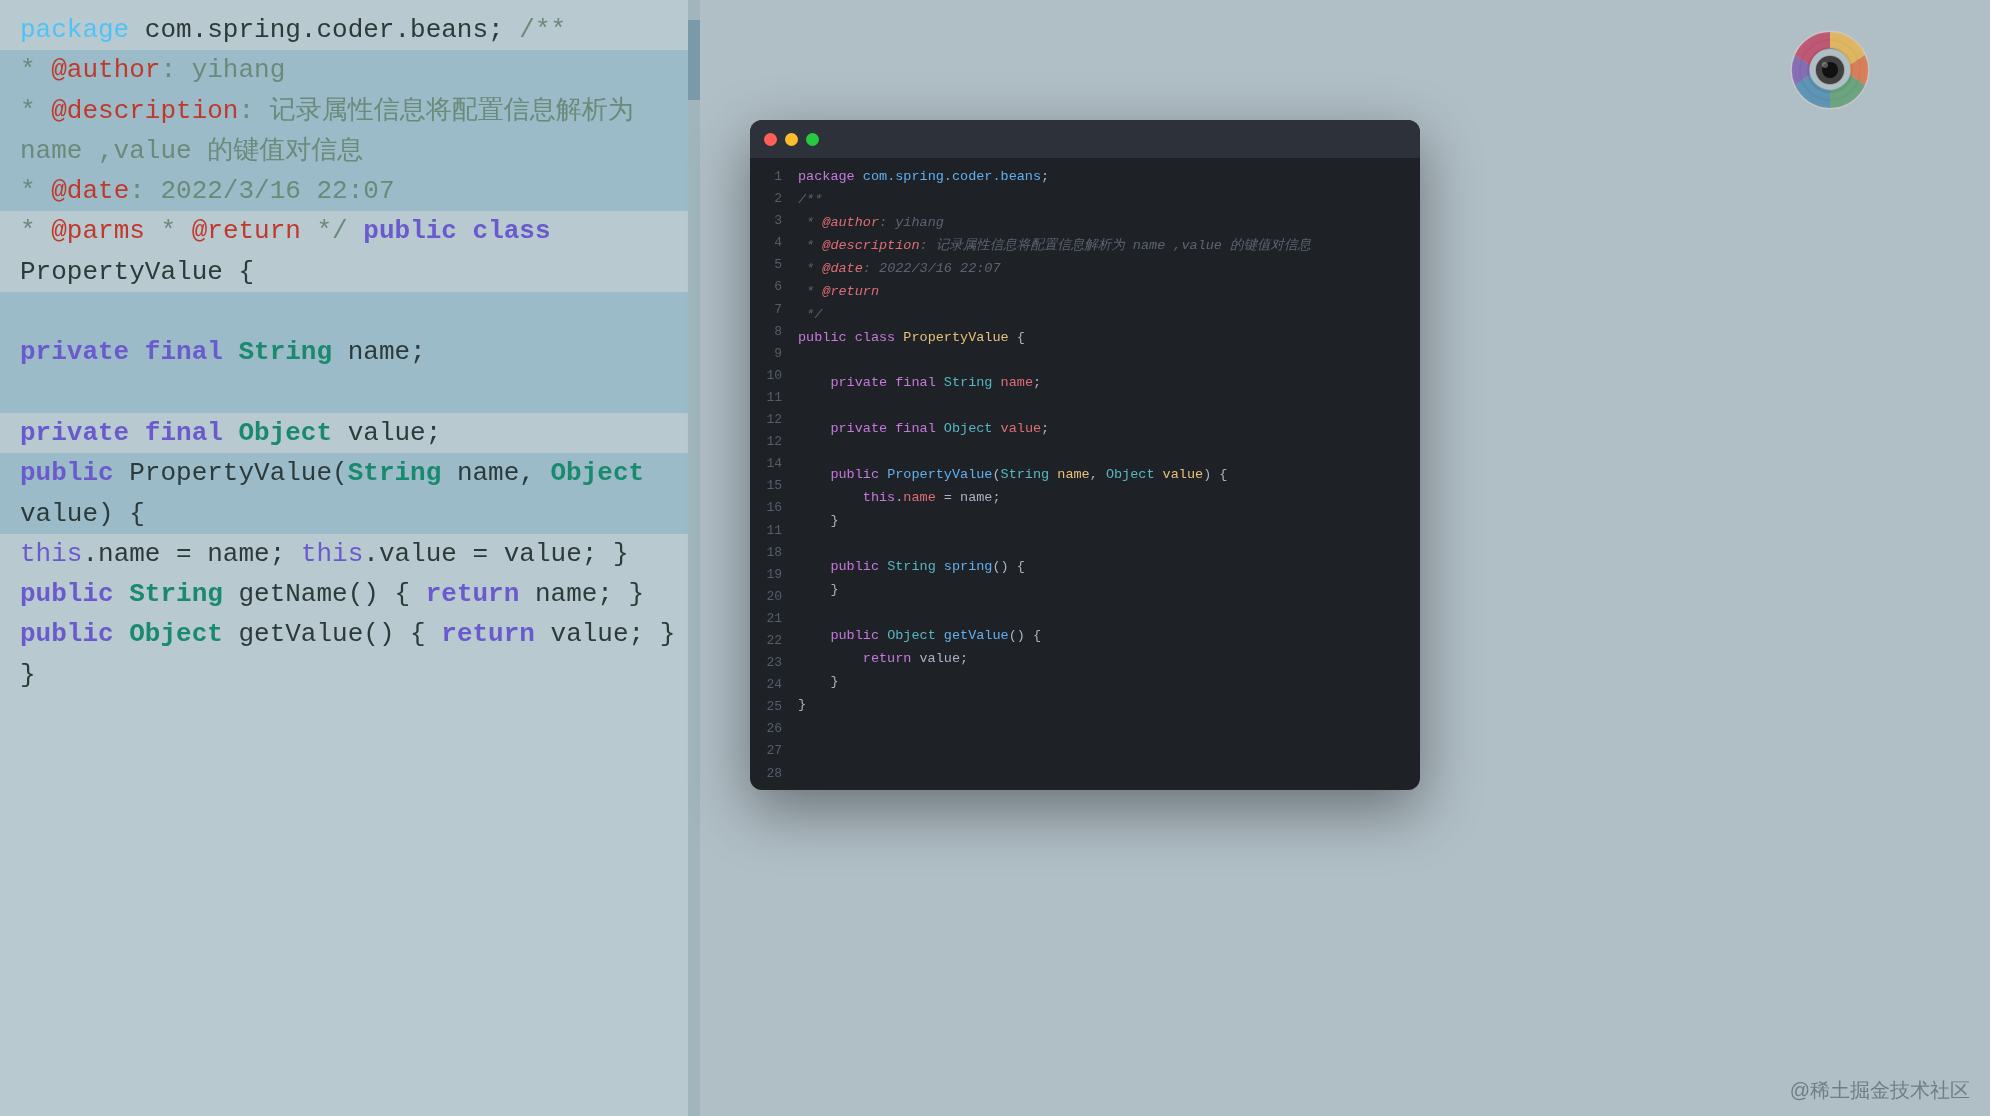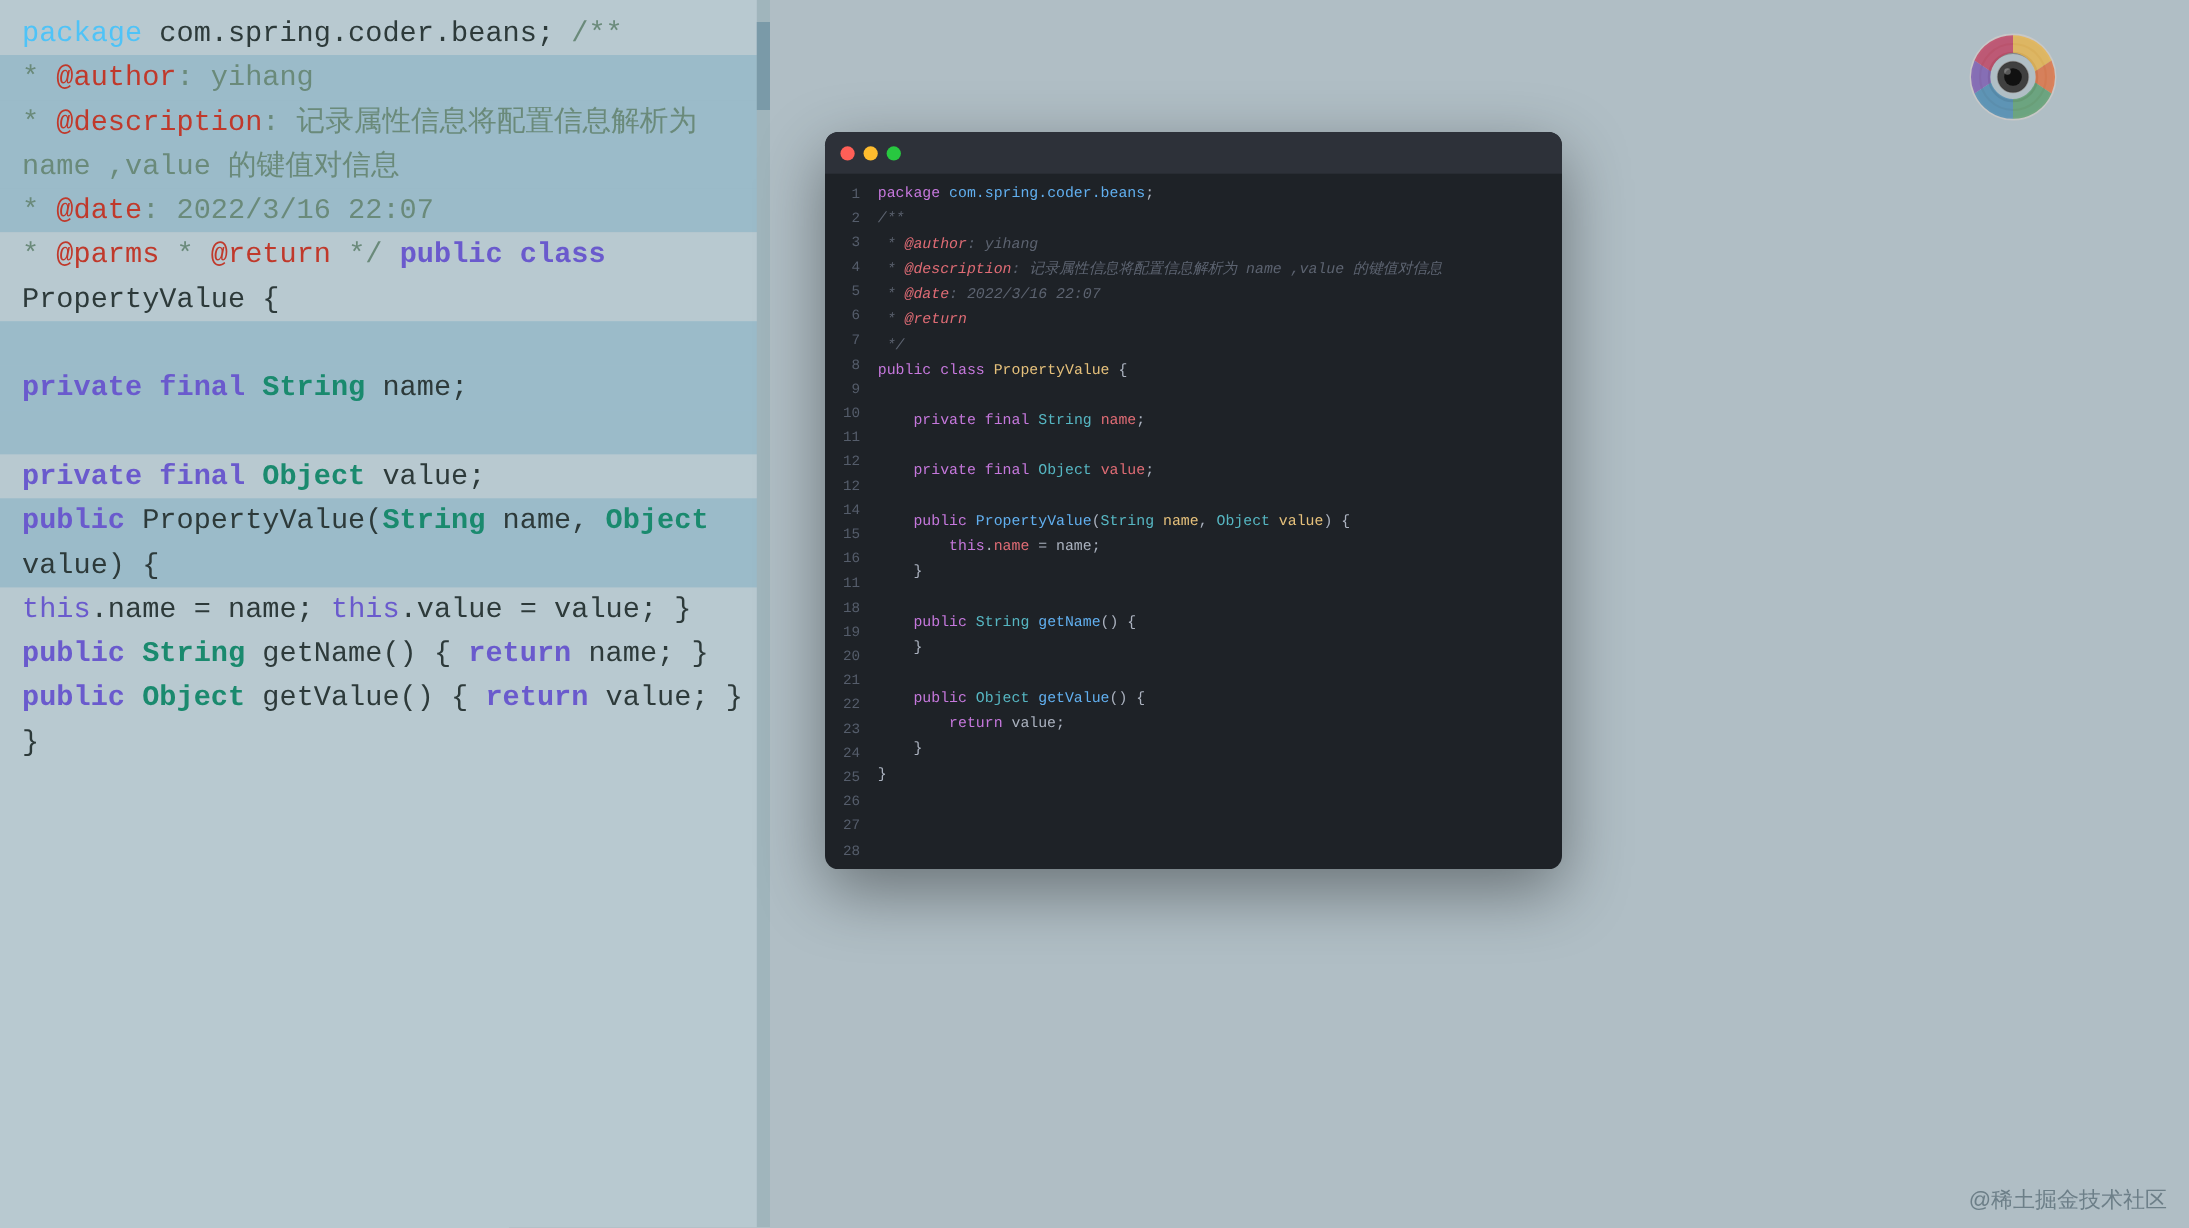--- a/index.html
+++ b/index.html
@@ -282,21 +282,21 @@
         <span class="code-line"><span class="m-kw">public</span> <span class="m-kw">class</span> <span style="color:#e5c07b">PropertyValue</span> {</span>
         <span class="code-line"> </span>
         <span class="code-line">    <span class="m-kw">private</span> <span class="m-kw">final</span> <span class="m-type">String</span> <span style="color:#e06c75">name</span>;</span>
         <span class="code-line"> </span>
         <span class="code-line">    <span class="m-kw">private</span> <span class="m-kw">final</span> <span class="m-type">Object</span> <span style="color:#e06c75">value</span>;</span>
         <span class="code-line"> </span>
         <span class="code-line">    <span class="m-kw">public</span> <span class="m-fn">PropertyValue</span>(<span class="m-type">String</span> <span class="m-var">name</span>, <span class="m-type">Object</span> <span class="m-var">value</span>) {</span>
         <span class="code-line">        <span class="m-kw">this</span>.<span style="color:#e06c75">name</span> = name;</span>
         <span class="code-line">    }</span>
         <span class="code-line"> </span>
-        <span class="code-line">    <span class="m-kw">public</span> <span class="m-type">String</span> <span class="m-fn">getName</span>() {</span>
+        <span class="code-line">    <span class="m-kw">public</span> <span class="m-type">String</span> <span class="m-fn">spring</span>() {</span>
         <span class="code-line">    }</span>
         <span class="code-line"> </span>
         <span class="code-line">    <span class="m-kw">public</span> <span class="m-type">Object</span> <span class="m-fn">getValue</span>() {</span>
         <span class="code-line">        <span class="m-kw">return</span> value;</span>
         <span class="code-line">    }</span>
         <span class="code-line">}</span>
         <span class="code-line"> </span>
       </div>
     </div>
   </div>

